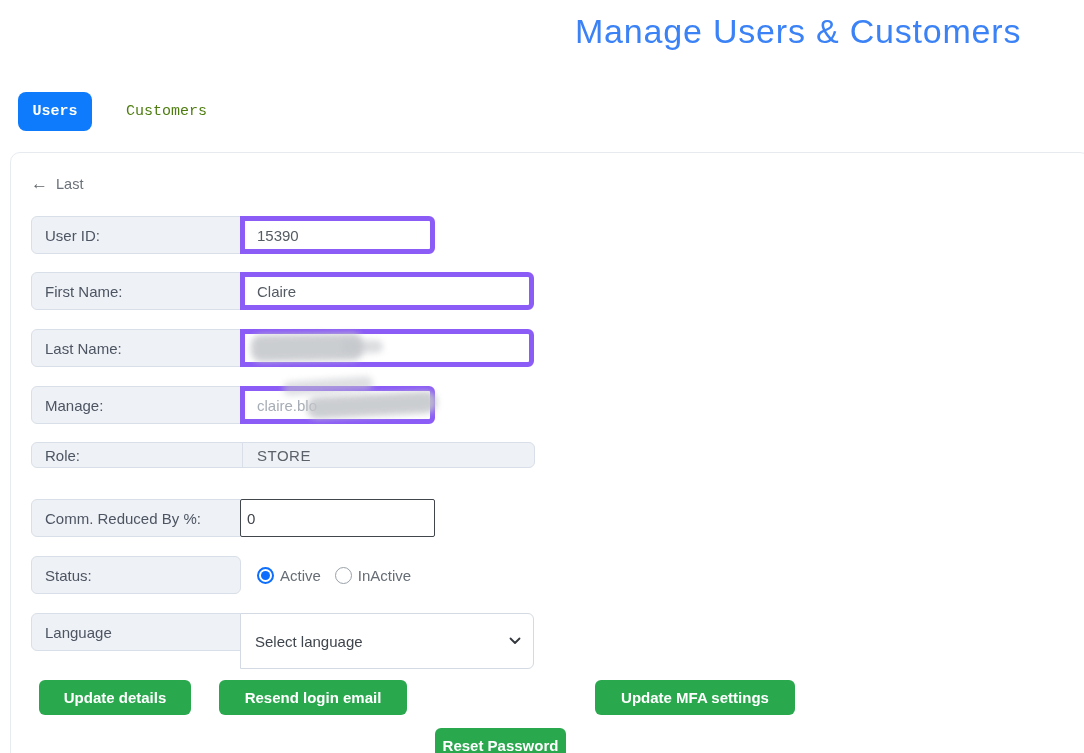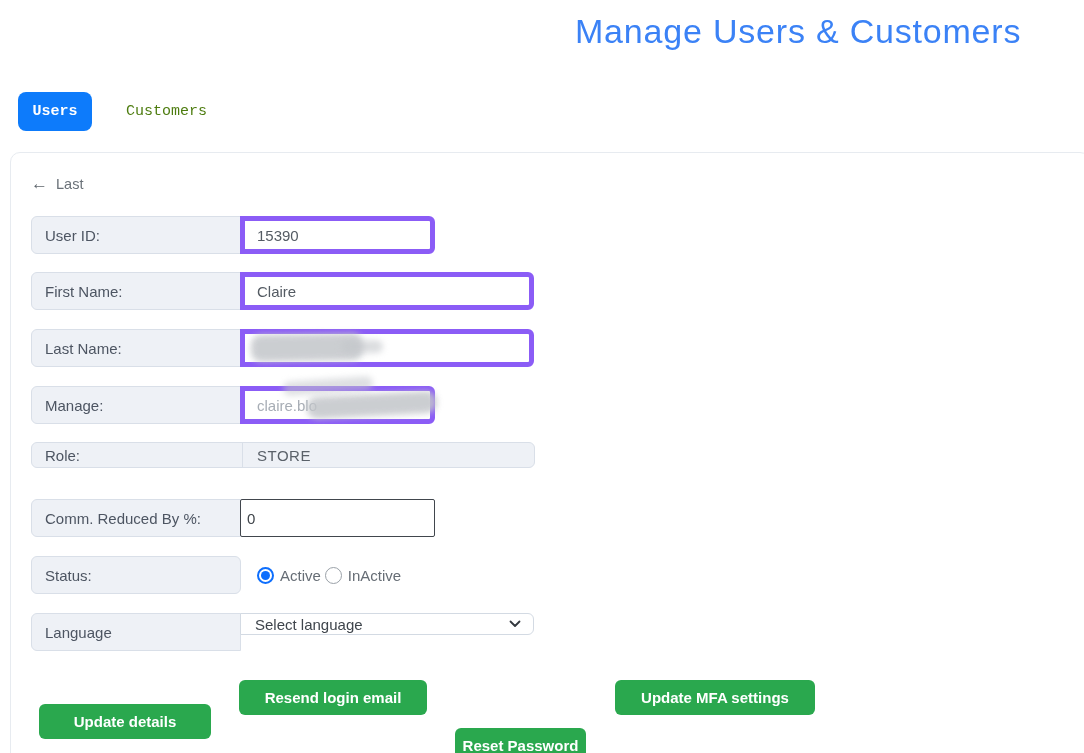--- a/index.html
+++ b/index.html
@@ -128,21 +128,21 @@
     padding-left: 13px;
     color: #4d5562;
     font-size: 15px;
     flex: none;
   }
   .role-group .rdivider { width: 1px; align-self: stretch; background: #d9dfe8; }
   .role-group .rvalue { padding-left: 14px; color: #5a6169; font-size: 15px; letter-spacing: 0.5px; }
 
   
   .status-label { border-radius: 6px; }
-  .radio-zone { display: flex; align-items: center; margin-left: 16px; gap: 4px; }
+  .radio-zone { display: flex; align-items: center; margin-left: 16px; gap: 14px; }
   .radio-opt { display: flex; align-items: center; gap: 6px; cursor: pointer; }
   .radio {
     width: 17px; height: 17px;
     border-radius: 50%;
     border: 1px solid #9aa1a8;
     background: #ffffff;
     position: relative;
     flex: none;
   }
   .radio.checked { border: 2px solid #0d6efd; }
@@ -151,21 +151,21 @@
     position: absolute;
     inset: 2px;
     border-radius: 50%;
     background: #0d6efd;
   }
   .radio-text { color: #666d75; font-size: 15px; }
 
   
   .fselect {
     width: 294px;
-    height: 22px;
+    height: 56px;
     margin-left: -1px;
     border: 1px solid #d3dae3;
     border-radius: 0 6px 6px 0;
     background: #ffffff;
     display: flex;
     align-items: center;
     justify-content: space-between;
     padding: 0 12px 0 14px;
     color: #3f454c;
     font-size: 15px;
@@ -189,21 +189,21 @@
     border: none;
     border-radius: 6px;
     background: #2aa84e;
     color: #ffffff;
     font-family: "Liberation Sans", sans-serif;
     font-size: 15px;
     font-weight: 700;
     cursor: pointer;
     flex: none;
   }
-  .btn-0 { width: 172px; margin-top: 24px; }
+  .btn-0 { width: 152px; }
   .btn-1 { width: 188px; margin-left: 28px; }
   .btn-2 { width: 131px; margin-left: 28px; margin-top: 48px; }
   .btn-3 { width: 200px; margin-left: 29px; }
 
   
   .r-userid   { top:  63px; }
   .r-first    { top: 119px; }
   .r-last     { top: 176px; }
   .r-email    { top: 233px; }
   .r-role     { top: 289px; }

